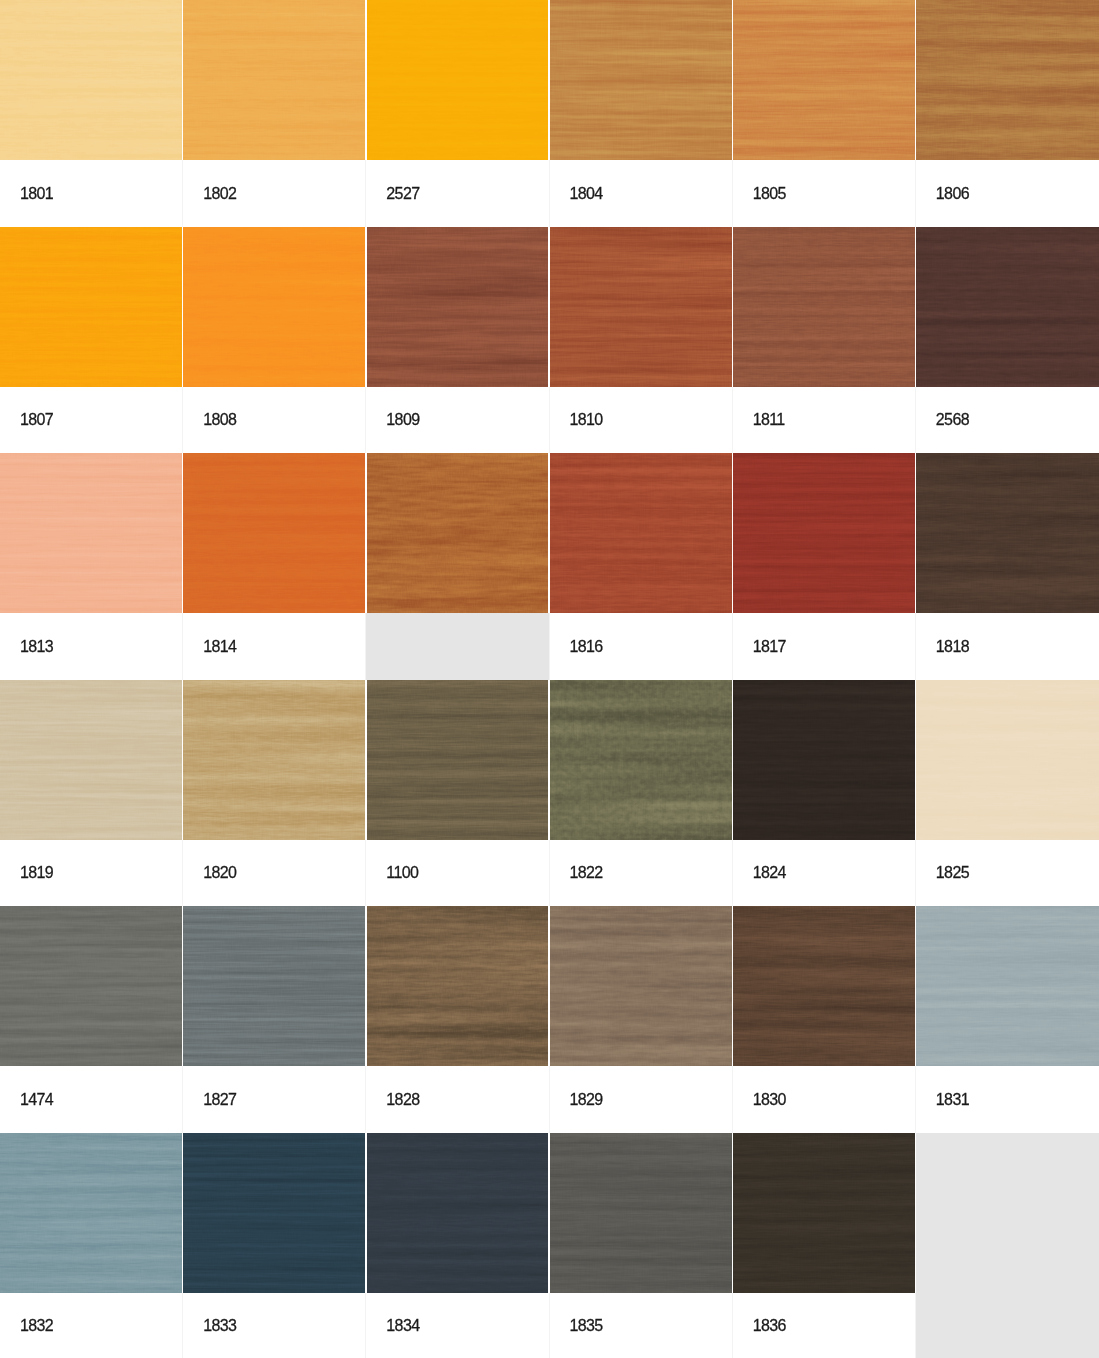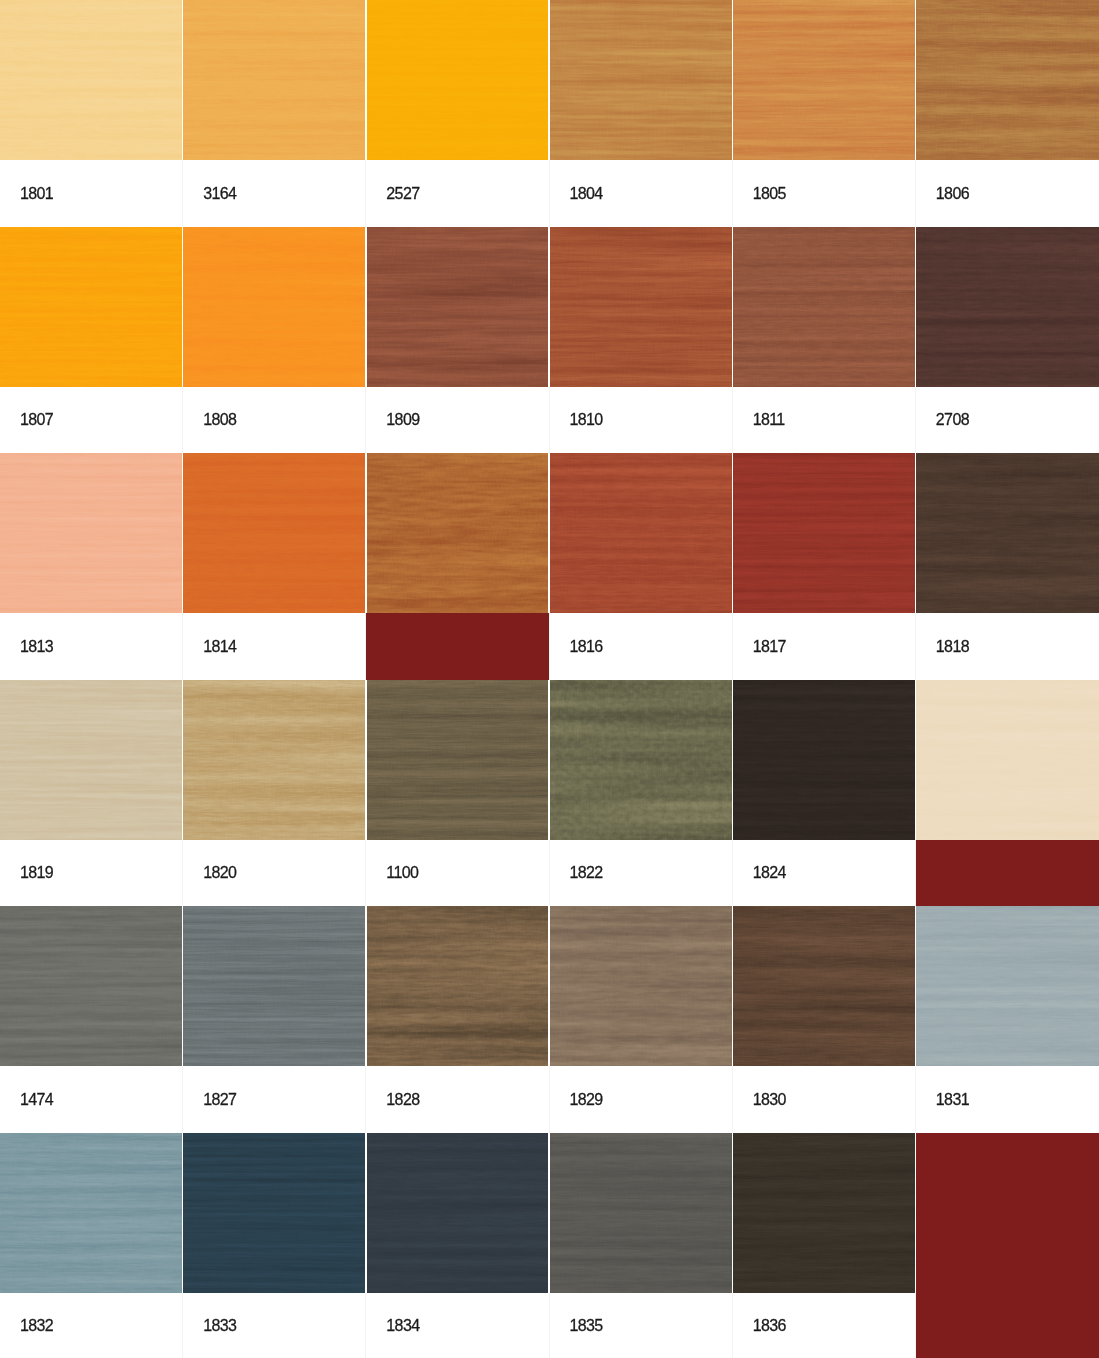--- a/index.html
+++ b/index.html
@@ -1,18 +1,18 @@
 <!DOCTYPE html>
 <html><head>
 <meta charset="utf-8">
 <style>
   html,body{margin:0;padding:0;background:#ffffff;}
   body{width:1099px;height:1358px;overflow:hidden;
        font-family:"Liberation Sans",sans-serif;}
-  #sheet{position:relative;width:1099px;height:1358px;background:#7f1d1d;}
+  #sheet{position:relative;width:1099px;height:1358px;background:#e5e5e5;}
   #grid{display:grid;grid-template-columns:repeat(6,1fr);width:1099px;}
   .cell{position:relative;overflow:hidden;}
   .swatch{position:relative;height:160px;overflow:hidden;}
   .swatch .base{position:absolute;inset:0;}
   .swatch .grain{position:absolute;inset:0;mix-blend-mode:overlay;}
   .swatch .grain svg{display:block;width:100%;height:100%;}
   .label{height:66.5px;background:#ffffff;display:flex;align-items:center;
          padding-left:20px;box-sizing:border-box;}
   .label span{font-size:16px;line-height:1;color:#1b1b1b;letter-spacing:-0.62px;
               position:relative;top:0.5px;-webkit-text-stroke:0.28px #1b1b1b;}
@@ -406,21 +406,21 @@
       <div class="cell">
         <div class="swatch">
           <div class="base" style="background: rgb(239, 175, 82);"></div>
           <div class="grain" style="opacity: 0.22;">
             <svg viewBox="0 0 184 160" preserveAspectRatio="none">
               <rect width="184" height="160" filter="url(#w1)"></rect>
             </svg>
           </div>
         </div>
         <div class="label">
-          <span>3164</span>
+          <span>1802</span>
         </div>
       </div>
       <div class="cell">
         <div class="swatch">
           <div class="base" style="background: rgb(250, 175, 6);"></div>
           <div class="grain" style="opacity: 0.1;">
             <svg viewBox="0 0 184 160" preserveAspectRatio="none">
               <rect width="184" height="160" filter="url(#w2)"></rect>
             </svg>
           </div>
@@ -536,21 +536,21 @@
       <div class="cell">
         <div class="swatch">
           <div class="base" style="background: rgb(83, 54, 48);"></div>
           <div class="grain" style="opacity: 0.34;">
             <svg viewBox="0 0 184 160" preserveAspectRatio="none">
               <rect width="184" height="160" filter="url(#w11)"></rect>
             </svg>
           </div>
         </div>
         <div class="label">
-          <span>2708</span>
+          <span>2568</span>
         </div>
       </div>
       <div class="cell">
         <div class="swatch">
           <div class="base" style="background: rgb(244, 179, 146);"></div>
           <div class="grain" style="opacity: 0.18;">
             <svg viewBox="0 0 184 160" preserveAspectRatio="none">
               <rect width="184" height="160" filter="url(#w12)"></rect>
             </svg>
           </div>
@@ -687,20 +687,23 @@
         </div>
       </div>
       <div class="cell">
         <div class="swatch">
           <div class="base" style="background: rgb(238, 220, 192);"></div>
           <div class="grain" style="opacity: 0.14;">
             <svg viewBox="0 0 184 160" preserveAspectRatio="none">
               <rect width="184" height="160" filter="url(#w24)"></rect>
             </svg>
           </div>
+        </div>
+        <div class="label">
+          <span>1825</span>
         </div>
       </div>
       <div class="cell">
         <div class="swatch">
           <div class="base" style="background: rgb(109, 110, 104);"></div>
           <div class="grain" style="opacity: 0.22;">
             <svg viewBox="0 0 184 160" preserveAspectRatio="none">
               <rect width="184" height="160" filter="url(#w25)"></rect>
             </svg>
           </div>

